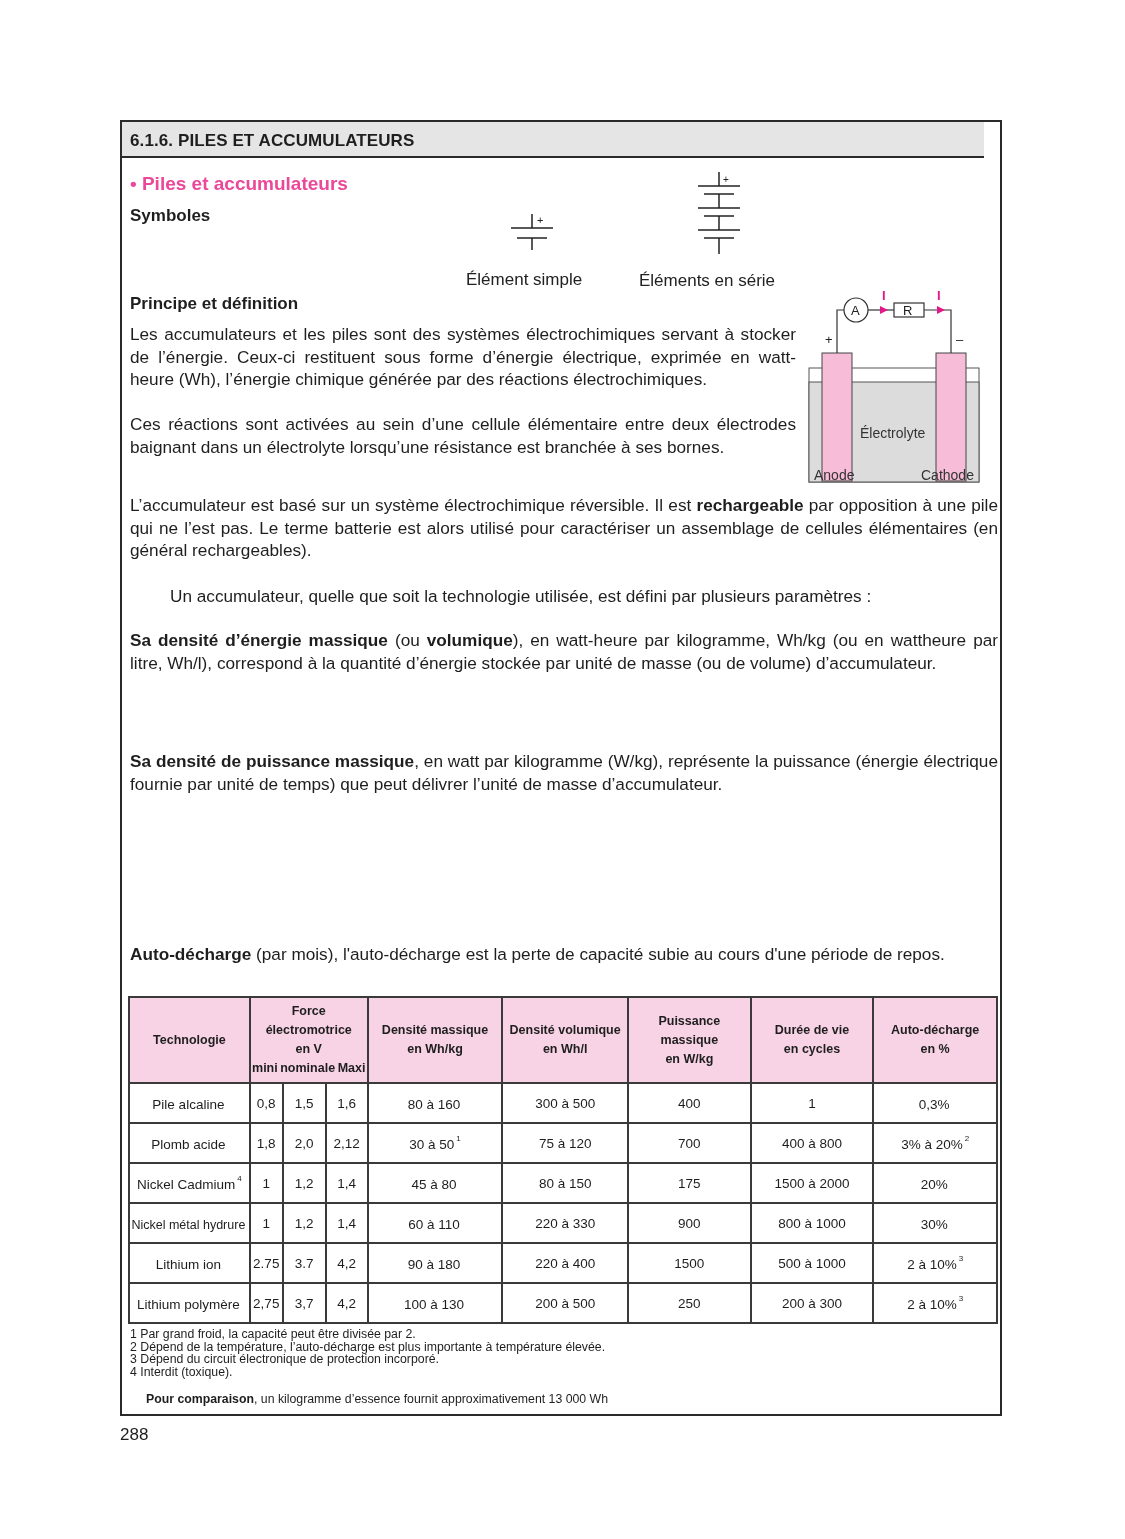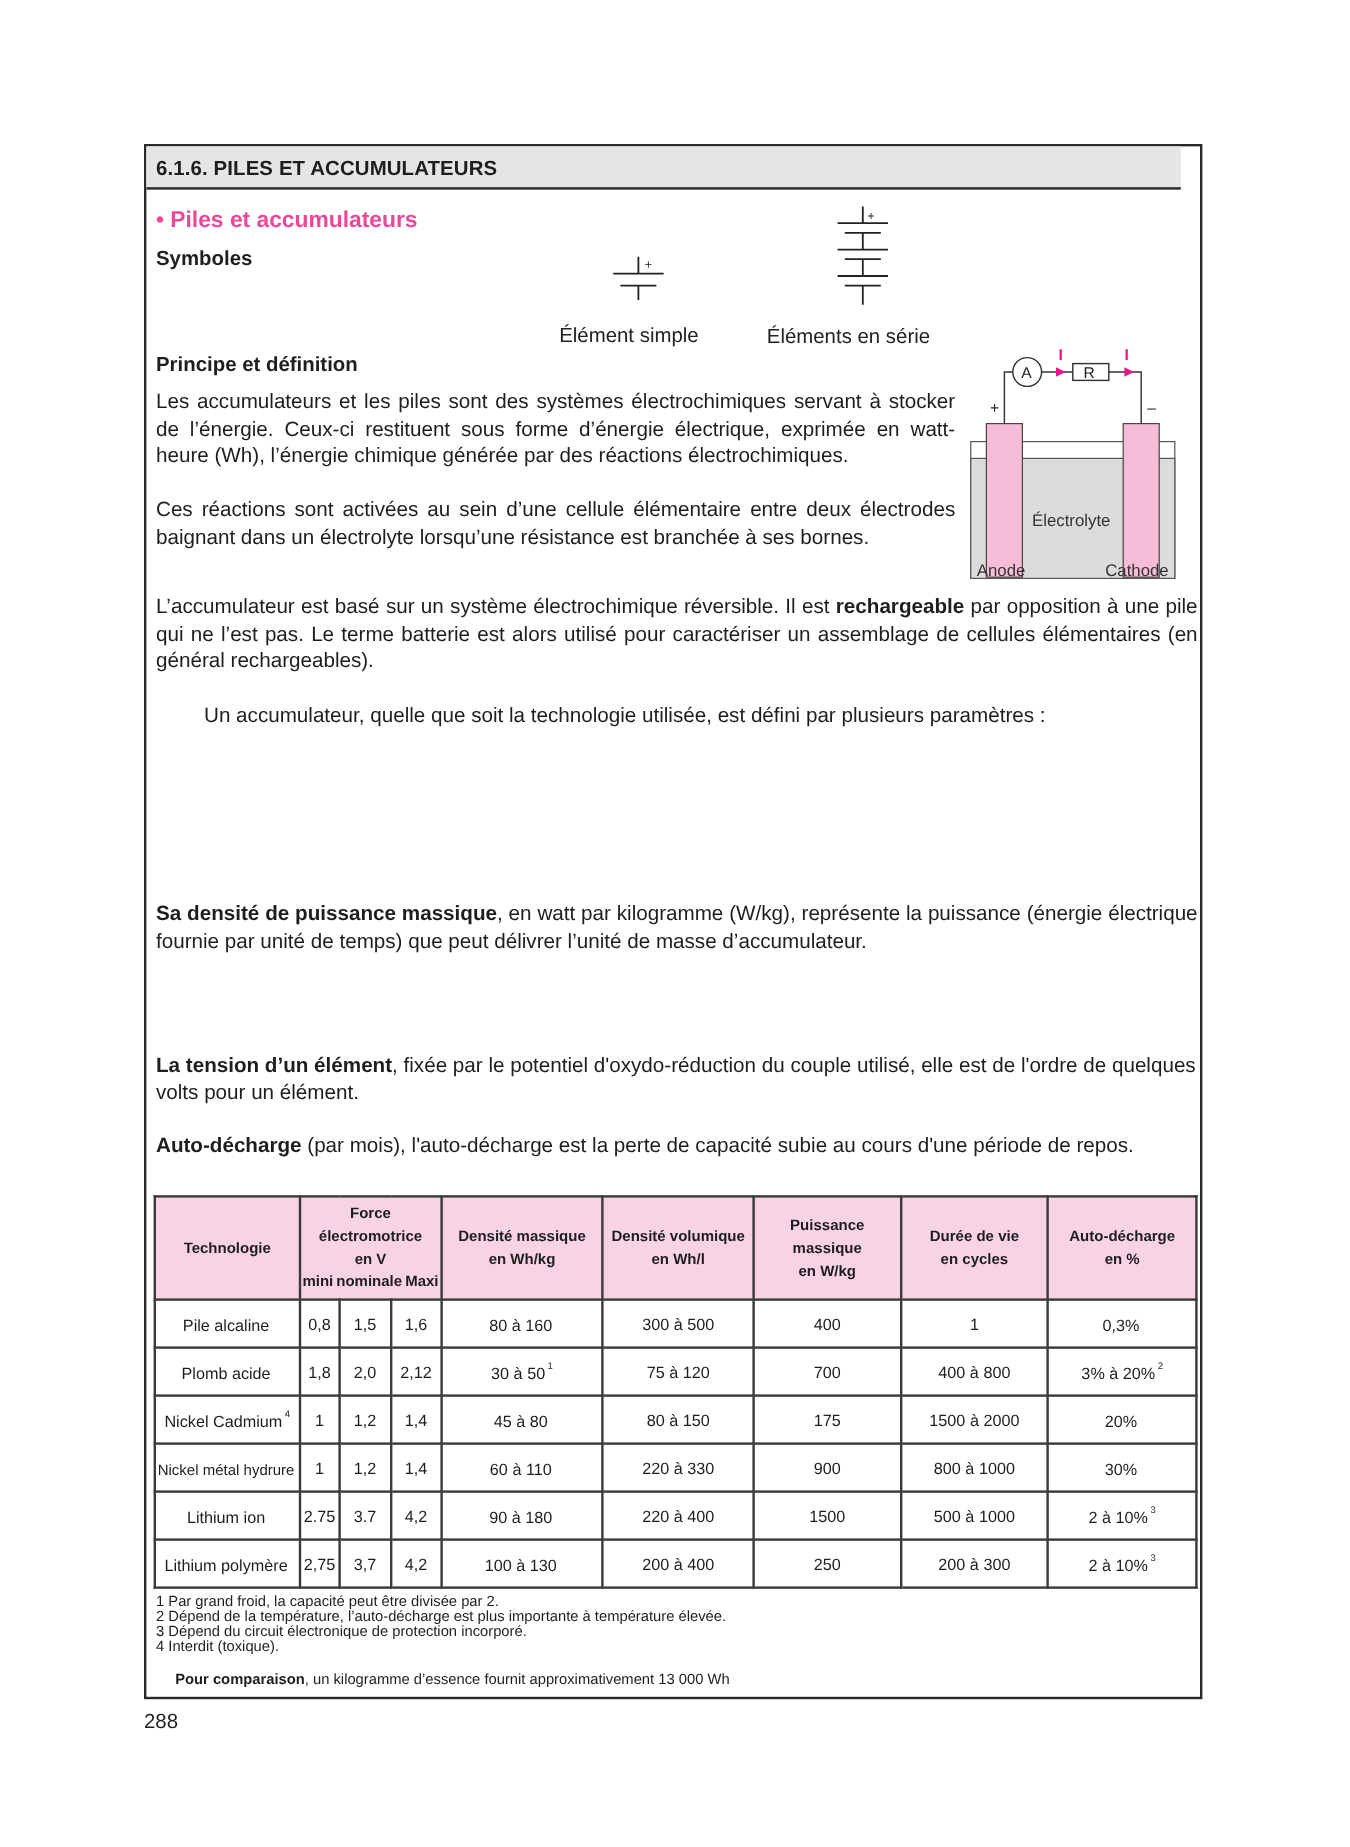--- a/index.html
+++ b/index.html
@@ -83,22 +83,22 @@
     <text x="10" y="194" font-size="14" fill="#333">Anode</text>
     <text x="117" y="194" font-size="14" fill="#333">Cathode</text>
   </svg>
 
   <div class="sub-heading" style="top:172px;">Principe et définition</div>
   <div class="para narrow" style="top:201px;">Les accumulateurs et les piles sont des systèmes électrochimiques servant à stocker de l’énergie. Ceux-ci restituent sous forme d’énergie électrique, exprimée en watt-heure (Wh), l’énergie chimique générée par des réactions électrochimiques.</div>
   <div class="para narrow" style="top:291px;">Ces réactions sont activées au sein d’une cellule élémentaire entre deux électrodes baignant dans un électrolyte lorsqu’une résistance est branchée à ses bornes.</div>
 
   <div class="para" style="top:372px;"><span>L’accumulateur est basé sur un système électrochimique réversible. Il est </span><b>rechargeable</b><span> par opposition à une pile qui ne l’est pas. Le terme batterie est alors utilisé pour caractériser un assemblage de cellules élémentaires (en général rechargeables).</span></div>
   <div class="para" style="top:463px;margin-left:40px;">Un accumulateur, quelle que soit la technologie utilisée, est défini par plusieurs paramètres :</div>
+  <div class="para" style="top:507px;"><b>Sa densité d’énergie massique</b><span> (ou </span><b>volumique</b><span>), en watt-heure par kilogramme, Wh/kg (ou en wattheure par litre, Wh/l), correspond à la quantité d’énergie stockée par unité de masse (ou de volume) d’accumulateur.</span></div>
   <div class="para" style="top:596px;margin-top:32px;"><b>Sa densité de puissance massique</b><span>, en watt par kilogramme (W/kg), représente la puissance (énergie électrique fournie par unité de temps) que peut délivrer l’unité de masse d’accumulateur.</span></div>
-  <div class="para" style="top:754px;text-align:left;"><b>La tension d’un élément</b><span>, fixée par le potentiel d'oxydo-réduction du couple utilisé, elle est de l'ordre de quelques volts pour un élément.</span></div>
   <div class="para" style="top:821px;"><b>Auto-décharge</b><span> (par mois), l'auto-décharge est la perte de capacité subie au cours d'une période de repos.</span></div>
 
   <table class="data">
     <colgroup>
       <col style="width:121px">
         <col style="width:33px">
         <col style="width:43px">
         <col style="width:42px">
       <col style="width:135px">
         <col style="width:126px">
@@ -195,21 +195,21 @@
           <td><span>1500</span></td>
           <td><span>500 à 1000</span></td>
           <td><span>2 à 10%</span><sup>3</sup></td>
         </tr>
         <tr>
           <td><span>Lithium polymère</span><sup></sup></td>
           <td><span>2,75</span></td>
           <td><span>3,7</span></td>
           <td><span>4,2</span></td>
           <td><span>100 à 130</span><sup></sup></td>
-          <td><span>200 à 400</span></td>
+          <td><span>200 à 500</span></td>
           <td><span>250</span></td>
           <td><span>200 à 300</span></td>
           <td><span>2 à 10%</span><sup>3</sup></td>
         </tr>
       </tbody>
   </table>
 
   <div class="notes">
     <div>1  Par grand froid, la capacité peut être divisée par 2.</div>
     <div>2  Dépend de la température, l’auto-décharge est plus importante à température élevée.</div>

